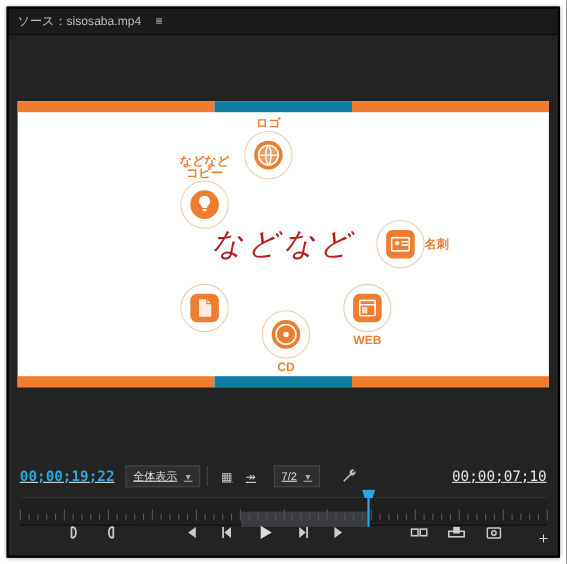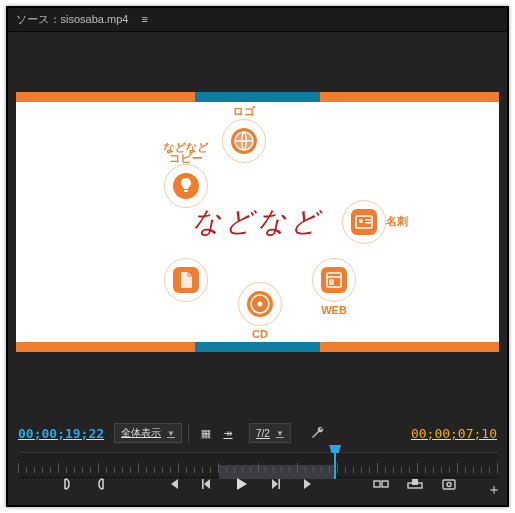--- a/index.html
+++ b/index.html
@@ -69,21 +69,21 @@
   .node.side.right .lbl { left: 58px; }
   .node.side.left .lbl { right: 58px; }
 
   
   .controls {
     position: absolute; left: 10px; right: 10px; top: 388px;
     height: 26px; display: flex; align-items: center;
     color: #ddd; font-size: 11px; text-decoration: underline;
   }
   .tc-in { color: #2aa7e0; font-family: monospace; font-size: 13px; font-weight: 600; }
-  .tc-out { color: #eab308; font-family: monospace; font-size: 13px; margin-left: auto; }
+  .tc-out { color: #e5e5e5; font-family: monospace; font-size: 13px; margin-left: auto; }
   .select {
     background: #2e2e2e; border: 1px solid #444; color: #ddd;
     height: 20px; font-size: 10px; padding: 0 6px;
     display: inline-flex; align-items: center; gap: 6px;
     margin-left: 10px;
     cursor: pointer;
   }
   .select .caret { font-size: 8px; opacity: .7; }
   .toolsep { width: 1px; height: 18px; background: #444; margin: 0 6px; }
   .mini-icon {

